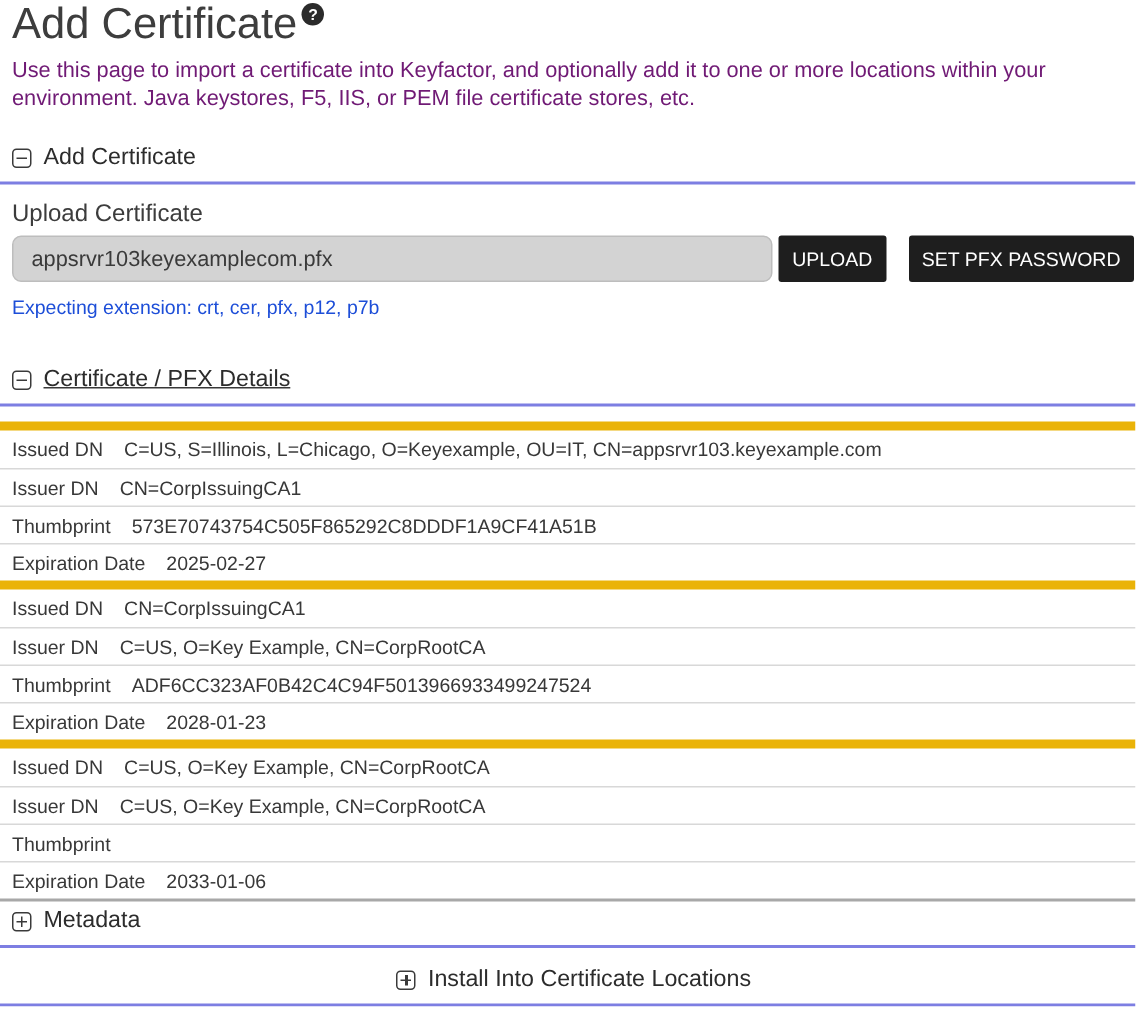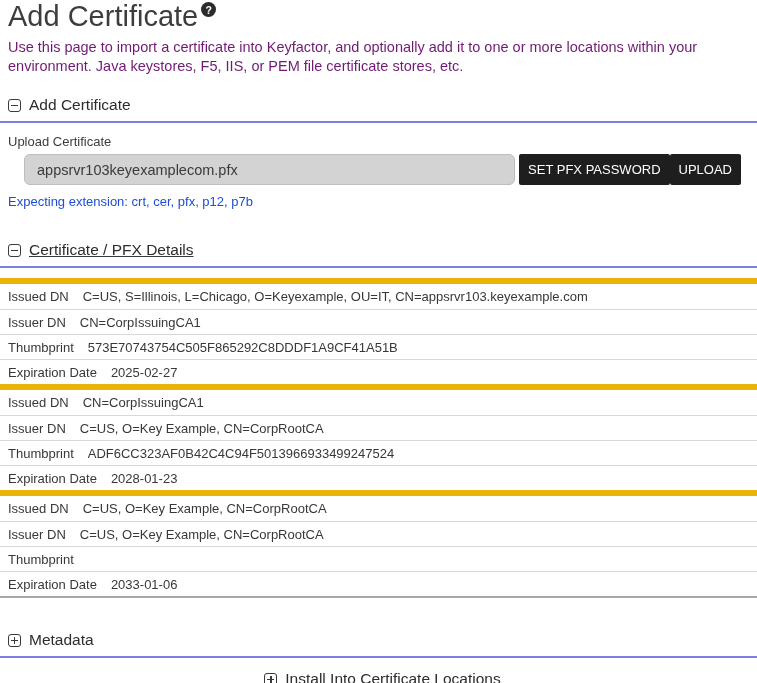--- a/index.html
+++ b/index.html
@@ -78,33 +78,33 @@
     content: '';
     position: absolute;
     top: 2px; bottom: 2px;
     left: 50%; width: 1.6px;
     margin-left: -0.8px;
     background: #3a3a3a;
   }
 
   .sec-add { margin-top: 20px; }
   .sec-details { margin-top: 32px; text-decoration: underline; }
-  .sec-metadata { margin-top: 33px; }
+  .sec-metadata { margin-top: 4px; }
   .sec-install { margin-top: 0; padding-top: 12px; justify-content: center; }
 
   
   .upload-label {
     margin: 11px 8px 0 8px;
-    font-size: 13px;
+    font-size: 16px;
     color: #3c3c3c;
   }
   .upload-row {
     display: flex;
     align-items: stretch;
-    margin: 5px 1px 0 24px;
+    margin: 5px 1px 0 8px;
     height: 31px;
   }
   .file-input {
     flex: 1 1 auto;
     height: 31px;
     background: #d3d3d3;
     border: 1px solid #bdbdbd;
     border-radius: 6px;
     padding: 0 12px;
     font-family: "Liberation Sans", sans-serif;
@@ -164,22 +164,22 @@
 
   <div class="section-header sec-add">
     <span class="box-icon"></span>
     <span class="hdr-label">Add Certificate</span>
   </div>
 
   <div class="upload-label">Upload Certificate</div>
 
   <div class="upload-row">
     <input class="file-input" type="text" readonly="" value="appsrvr103keyexamplecom.pfx" style="">
+    <button class="btn-dark btn-upload">UPLOAD</button>
     <button class="btn-dark">SET PFX PASSWORD</button>
-    <button class="btn-dark btn-upload">UPLOAD</button>
   </div>
 
   <div class="upload-hint">Expecting extension: crt, cer, pfx, p12, p7b</div>
 
   <div class="section-header sec-details">
     <span class="box-icon"></span>
     <span class="hdr-label">Certificate / PFX Details</span>
   </div>
 
   <div class="details-table">

